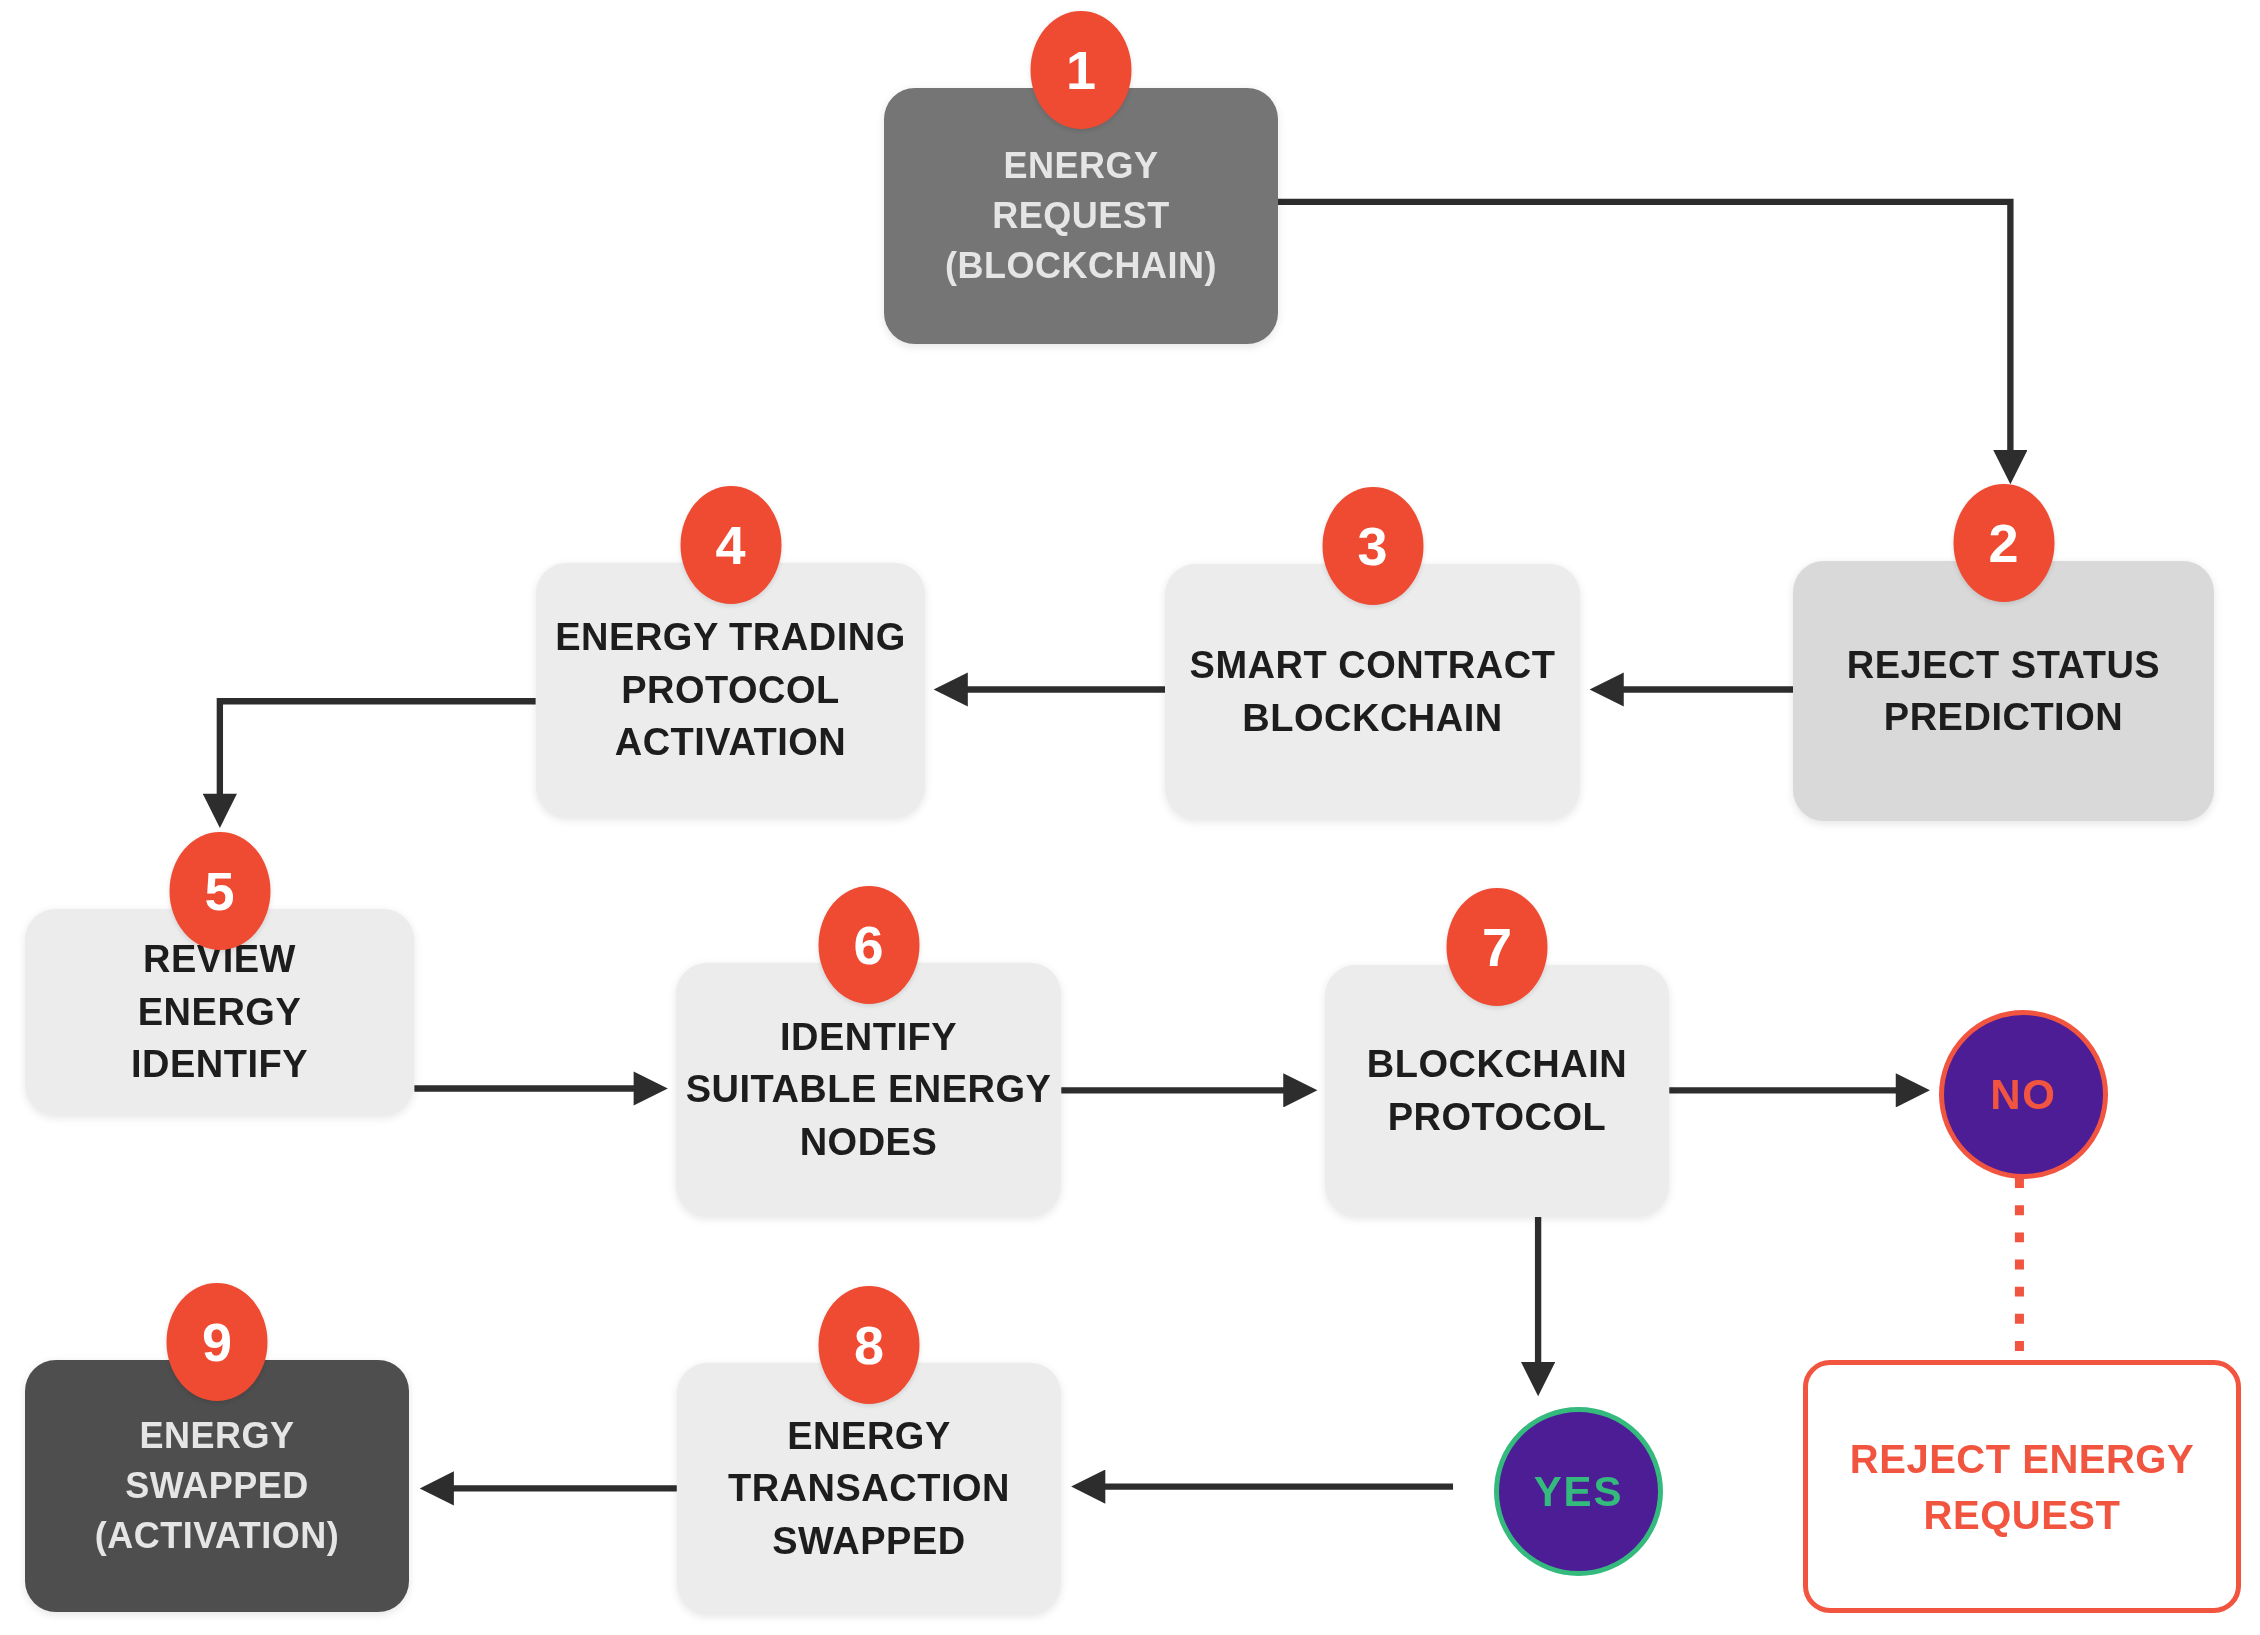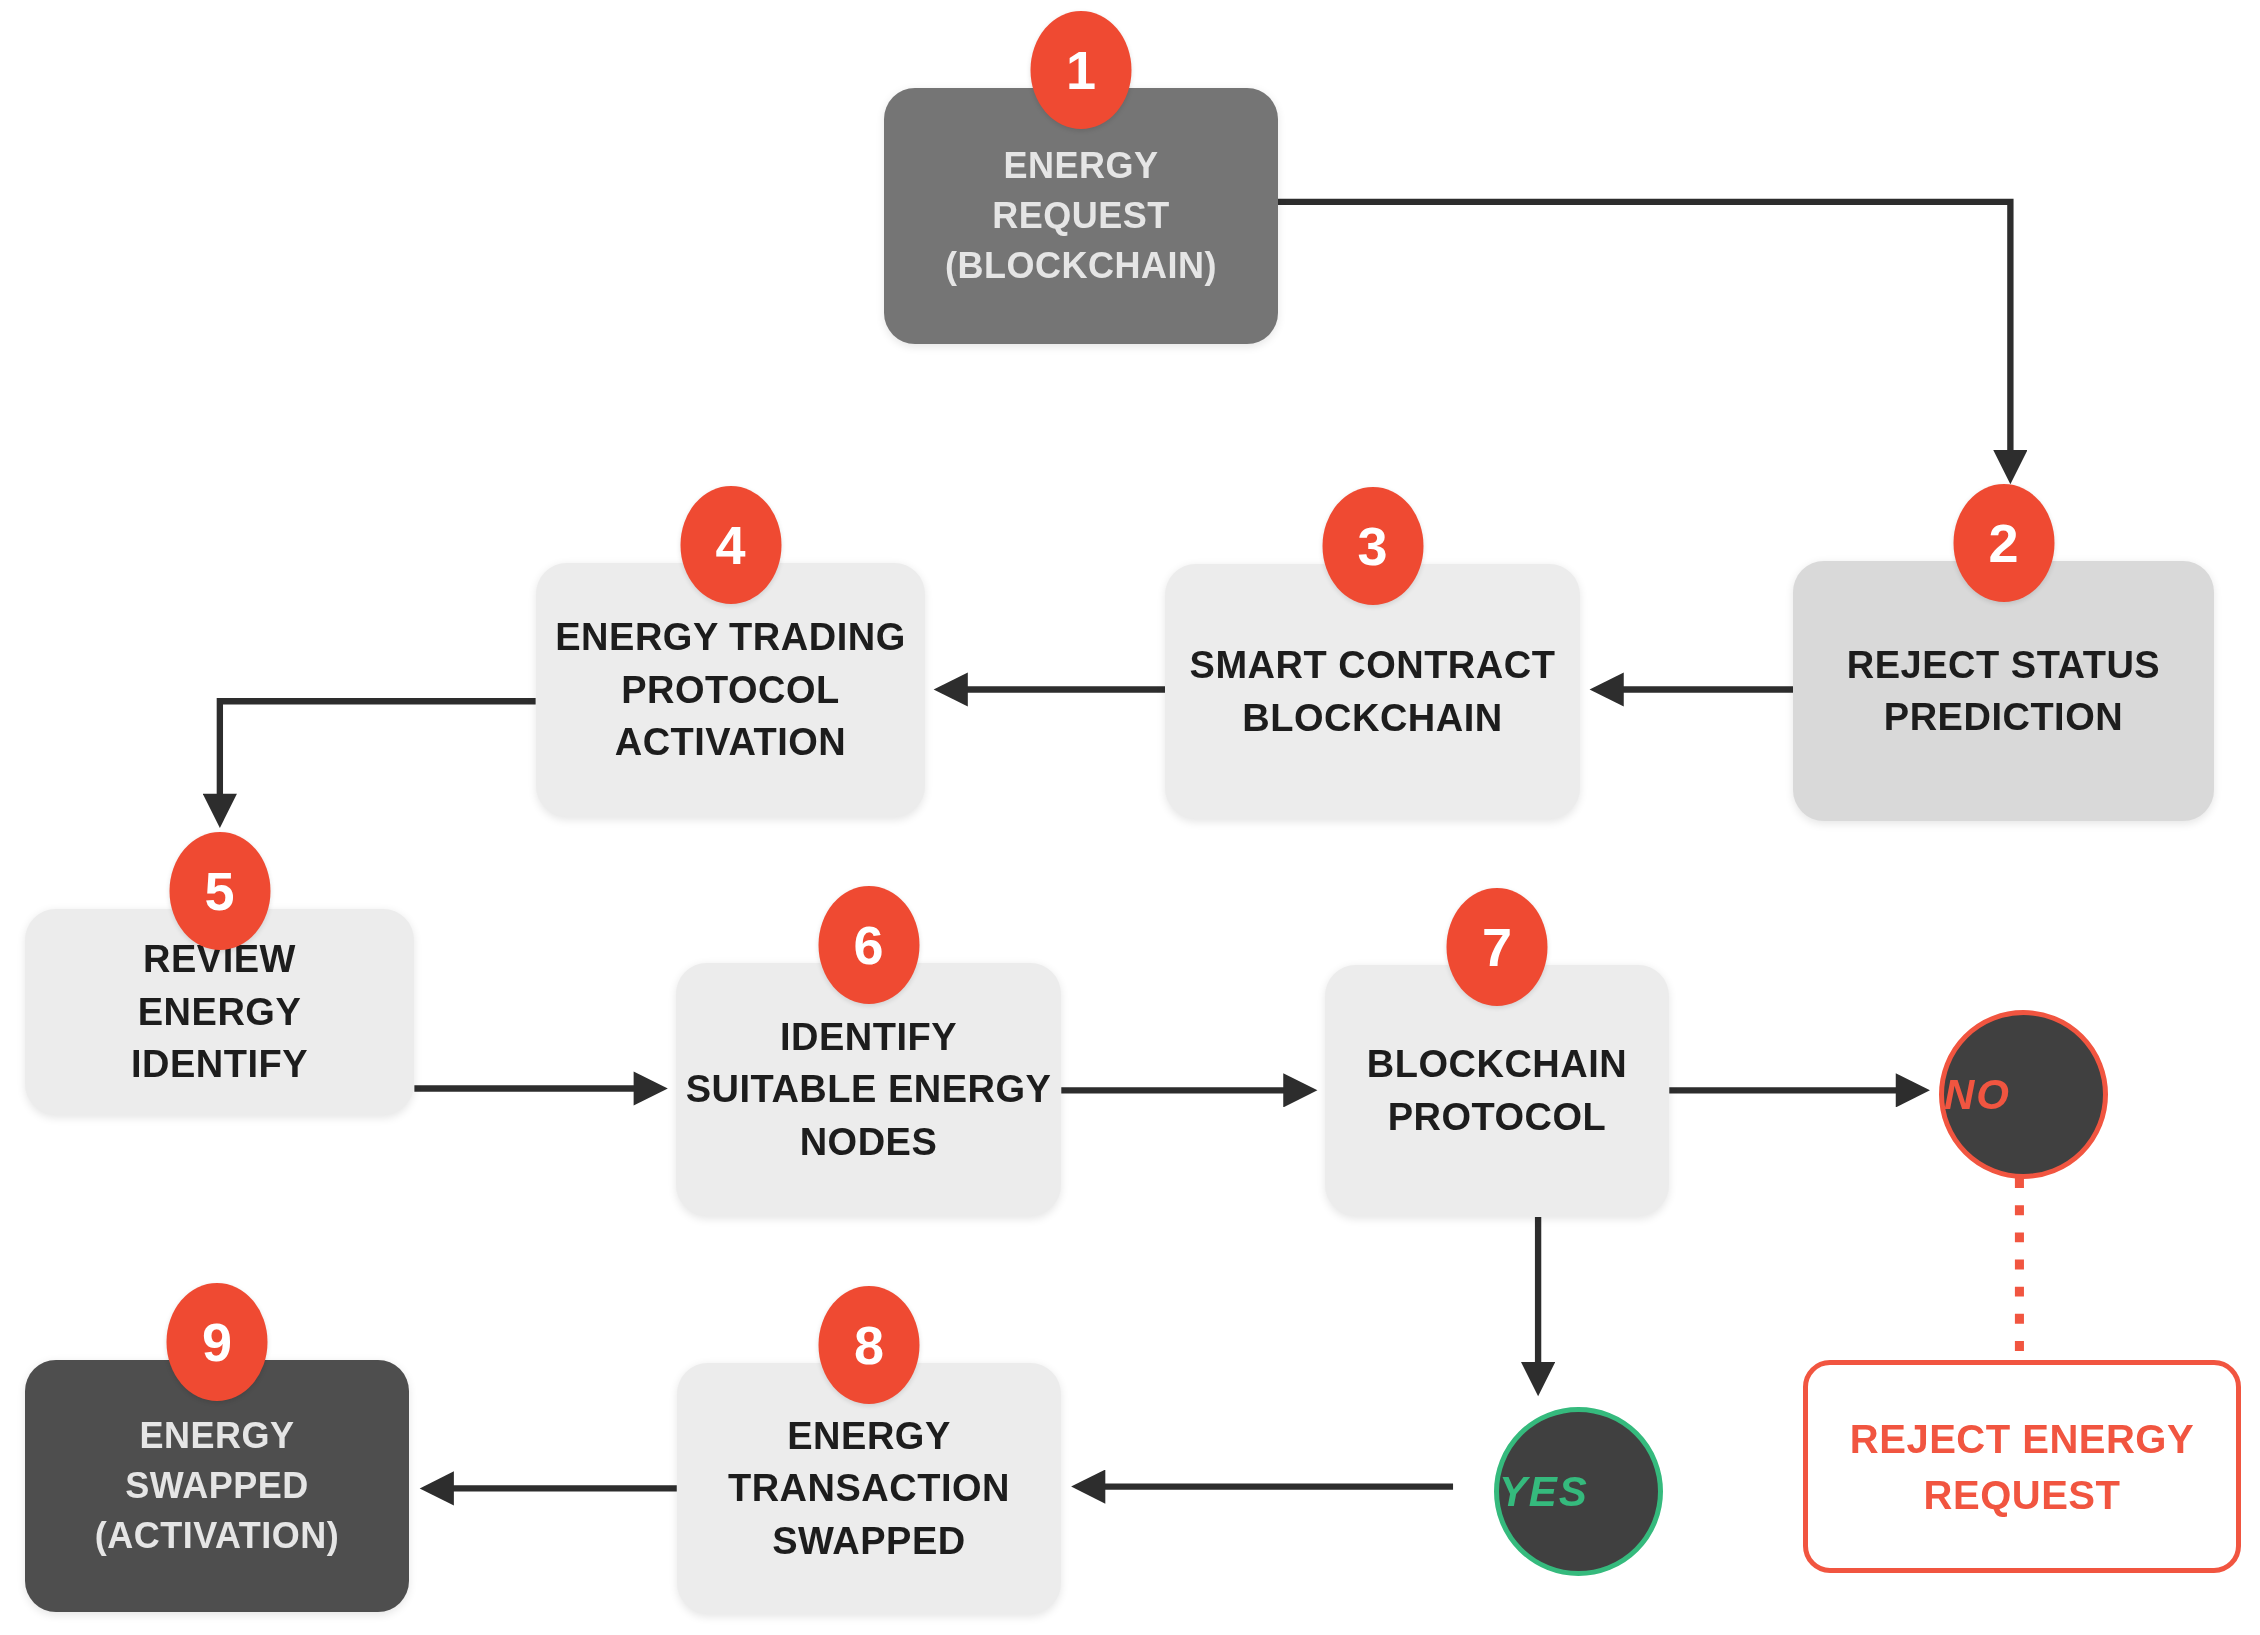--- a/index.html
+++ b/index.html
@@ -23,23 +23,23 @@
   .node.darker{background:#4e4e4e;}
   .node.dark .label,.node.darker .label{color:#e5e5e5;}
   .badge{
     position:absolute;left:50%;top:-77px;transform:translateX(-50%);
     width:101px;height:118px;border-radius:50%;
     background:#ef4a32;display:flex;align-items:center;justify-content:center;
     box-shadow:0 1.8px 5.4px rgba(0,0,0,0.12);
   }
   .badge span{color:#ffffff;font-weight:700;font-size:54px;}
   .decision{
-    position:absolute;width:159px;height:159px;border-radius:50%;background:#404040;
-    display:flex;align-items:center;justify-content:flex-start;
-    font-weight:700;font-size:42px;letter-spacing:1.8px;font-style:italic;
+    position:absolute;width:159px;height:159px;border-radius:50%;background:#4c1d95;
+    display:flex;align-items:center;justify-content:center;
+    font-weight:700;font-size:42px;letter-spacing:1.8px;
   }
   .decision.no{border:5.4px solid #f15540;color:#f15540;}
   .decision.yes{border:5.4px solid #35ba7d;color:#35ba7d;}
   .reject{
     position:absolute;background:#ffffff;border:5.4px solid #f15540;border-radius:27px;
     display:flex;align-items:center;justify-content:center;text-align:center;
   }
   .reject .label{
     color:#f15540;font-weight:700;font-size:40px;line-height:1.4;letter-spacing:0.5px;
     padding:0 18px;
@@ -144,18 +144,18 @@
   </div>
 
   <div class="decision no" style="left:1939px;top:1010px;">
     <span>NO</span>
   </div>
 
   <div class="decision yes" style="left:1494px;top:1407px;">
     <span>YES</span>
   </div>
 
-  <div class="reject" style="left:1803px;top:1360px;width:438px;height:213px;box-sizing:border-box;">
+  <div class="reject" style="left:1803px;top:1360px;width:438px;height:253px;box-sizing:border-box;">
     <div class="label">REJECT ENERGY REQUEST</div>
   </div>
 
 </div>
 
 
 </body></html>

